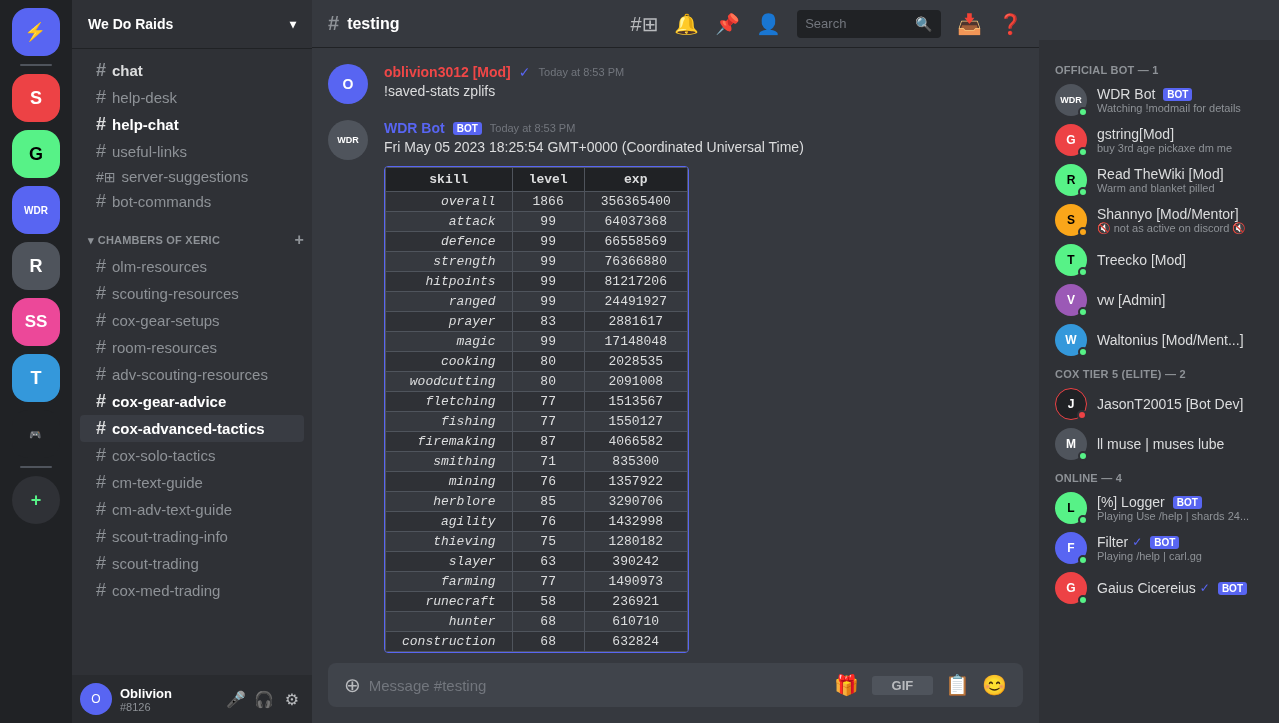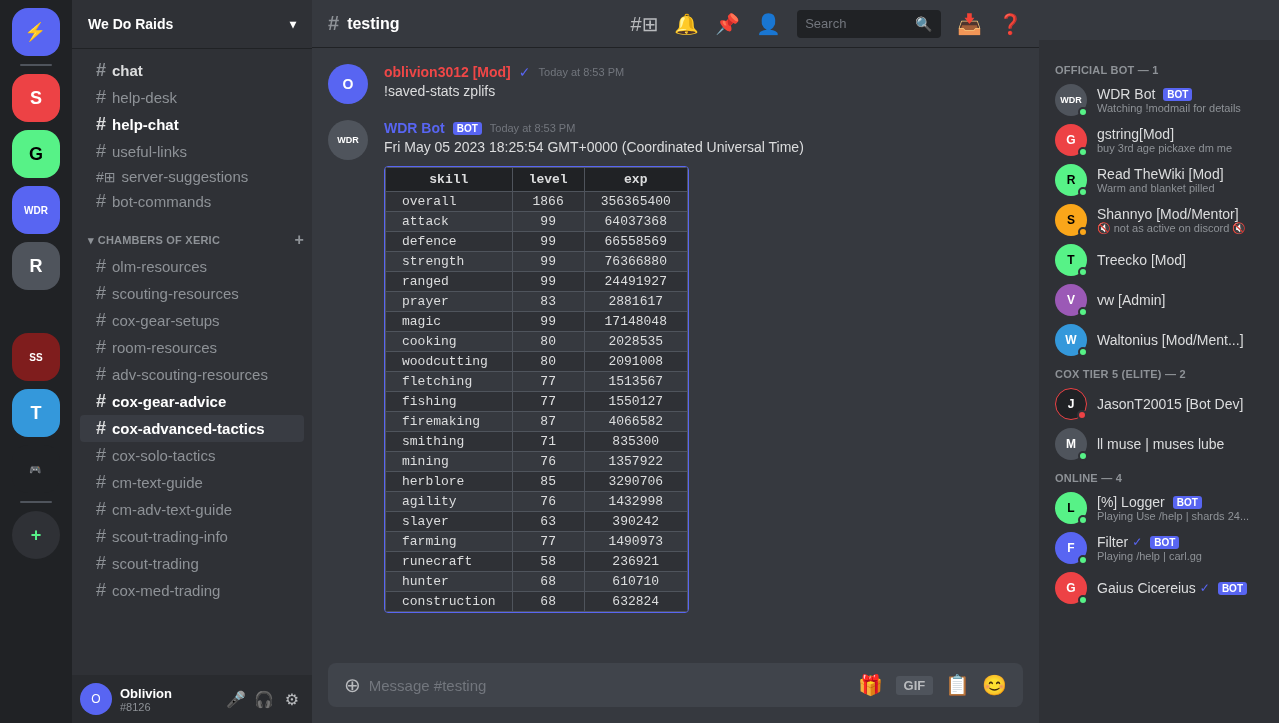--- a/index.html
+++ b/index.html
@@ -165,21 +165,21 @@
       text-align: center;
     }
     .stats-table td {
       padding: 2px 16px;
       border: 1px solid #4f545c;
       color: #dcddde;
       text-align: center;
     }
     .stats-table tr:nth-child(even) td { background: #36393f; }
     .stats-table tr:nth-child(odd) td { background: #2f3136; }
-    .stats-table td:first-child { text-align: left; }
+    .stats-table td:first-child { text-align: right; font-style: italic; }
 
     
     .message-input-area {
       padding: 0 16px 16px;
       flex-shrink: 0;
     }
     .message-input-box {
       background: #40444b;
       border-radius: 8px;
       display: flex;
@@ -241,21 +241,21 @@
 </head>
 <body>
 
 <div class="server-sidebar">
   <div class="server-icon active" style="background:#5865f2;">⚡</div>
   <div class="server-divider"></div>
   <div class="server-icon" style="background:#ed4245; border-radius:16px;">S</div>
   <div class="server-icon" style="background:#57f287; color:#000; border-radius:16px;">G</div>
   <div class="server-icon" style="background:#5865f2; border-radius:16px; font-size:10px;">WDR</div>
   <div class="server-icon" style="background:#4f545c; border-radius:16px;">R</div>
-  <div class="server-icon" style="background:#7f1d1d; border-radius:16px; font-size:10px;margin-top:35px;">SS</div>
+  <div class="server-icon" style="background:#ec4899; border-radius:16px; font-size:17px;">SS</div>
   <div class="server-icon" style="background:#3498db; border-radius:16px;">T</div>
   <div class="server-icon" style="background:#202225; border-radius:16px; font-size:10px;">🎮</div>
   <div class="server-divider"></div>
   <div class="server-icon" style="background:#2f3136; color:#57f287;">+</div>
 </div>
 
 <div class="channel-sidebar">
   <div class="server-header">
     <span>We Do Raids</span>
     <span class="chevron">▾</span>
@@ -427,20 +427,25 @@
                   <td>defence</td>
                   <td>99</td>
                   <td>66558569</td>
                 </tr>
                 <tr>
                   <td>strength</td>
                   <td>99</td>
                   <td>76366880</td>
                 </tr>
                 <tr>
+                  <td>hitpoints</td>
+                  <td>99</td>
+                  <td>81217206</td>
+                </tr>
+                <tr>
                   <td>ranged</td>
                   <td>99</td>
                   <td>24491927</td>
                 </tr>
                 <tr>
                   <td>prayer</td>
                   <td>83</td>
                   <td>2881617</td>
                 </tr>
                 <tr>
@@ -485,20 +490,25 @@
                 </tr>
                 <tr>
                   <td>herblore</td>
                   <td>85</td>
                   <td>3290706</td>
                 </tr>
                 <tr>
                   <td>agility</td>
                   <td>76</td>
                   <td>1432998</td>
+                </tr>
+                <tr>
+                  <td>thieving</td>
+                  <td>75</td>
+                  <td>1280182</td>
                 </tr>
                 <tr>
                   <td>slayer</td>
                   <td>63</td>
                   <td>390242</td>
                 </tr>
                 <tr>
                   <td>farming</td>
                   <td>77</td>
                   <td>1490973</td>
@@ -524,21 +534,21 @@
       </div>
     </div>
   </div>
 
   <div class="message-input-area">
     <div class="message-input-box">
       <span class="input-icon">⊕</span>
       <span class="input-placeholder">Message #testing</span>
       <div class="input-actions">
         <span class="input-icon">🎁</span>
-        <span class="input-icon" style="font-size:13px; font-weight:bold; background:#4f545c; border-radius:3px; padding:2px 8px; color:#b9bbbe;">GIF</span>
+        <span class="input-icon" style="font-size:13px; font-weight:bold; background:#4f545c; border-radius:3px; padding:2px 20px; color:#b9bbbe;">GIF</span>
         <span class="input-icon">📋</span>
         <span class="input-icon">😊</span>
       </div>
     </div>
   </div>
 </div>
 
 <div class="member-list">
 
   <div class="member-category">OFFICIAL BOT — 1</div>

